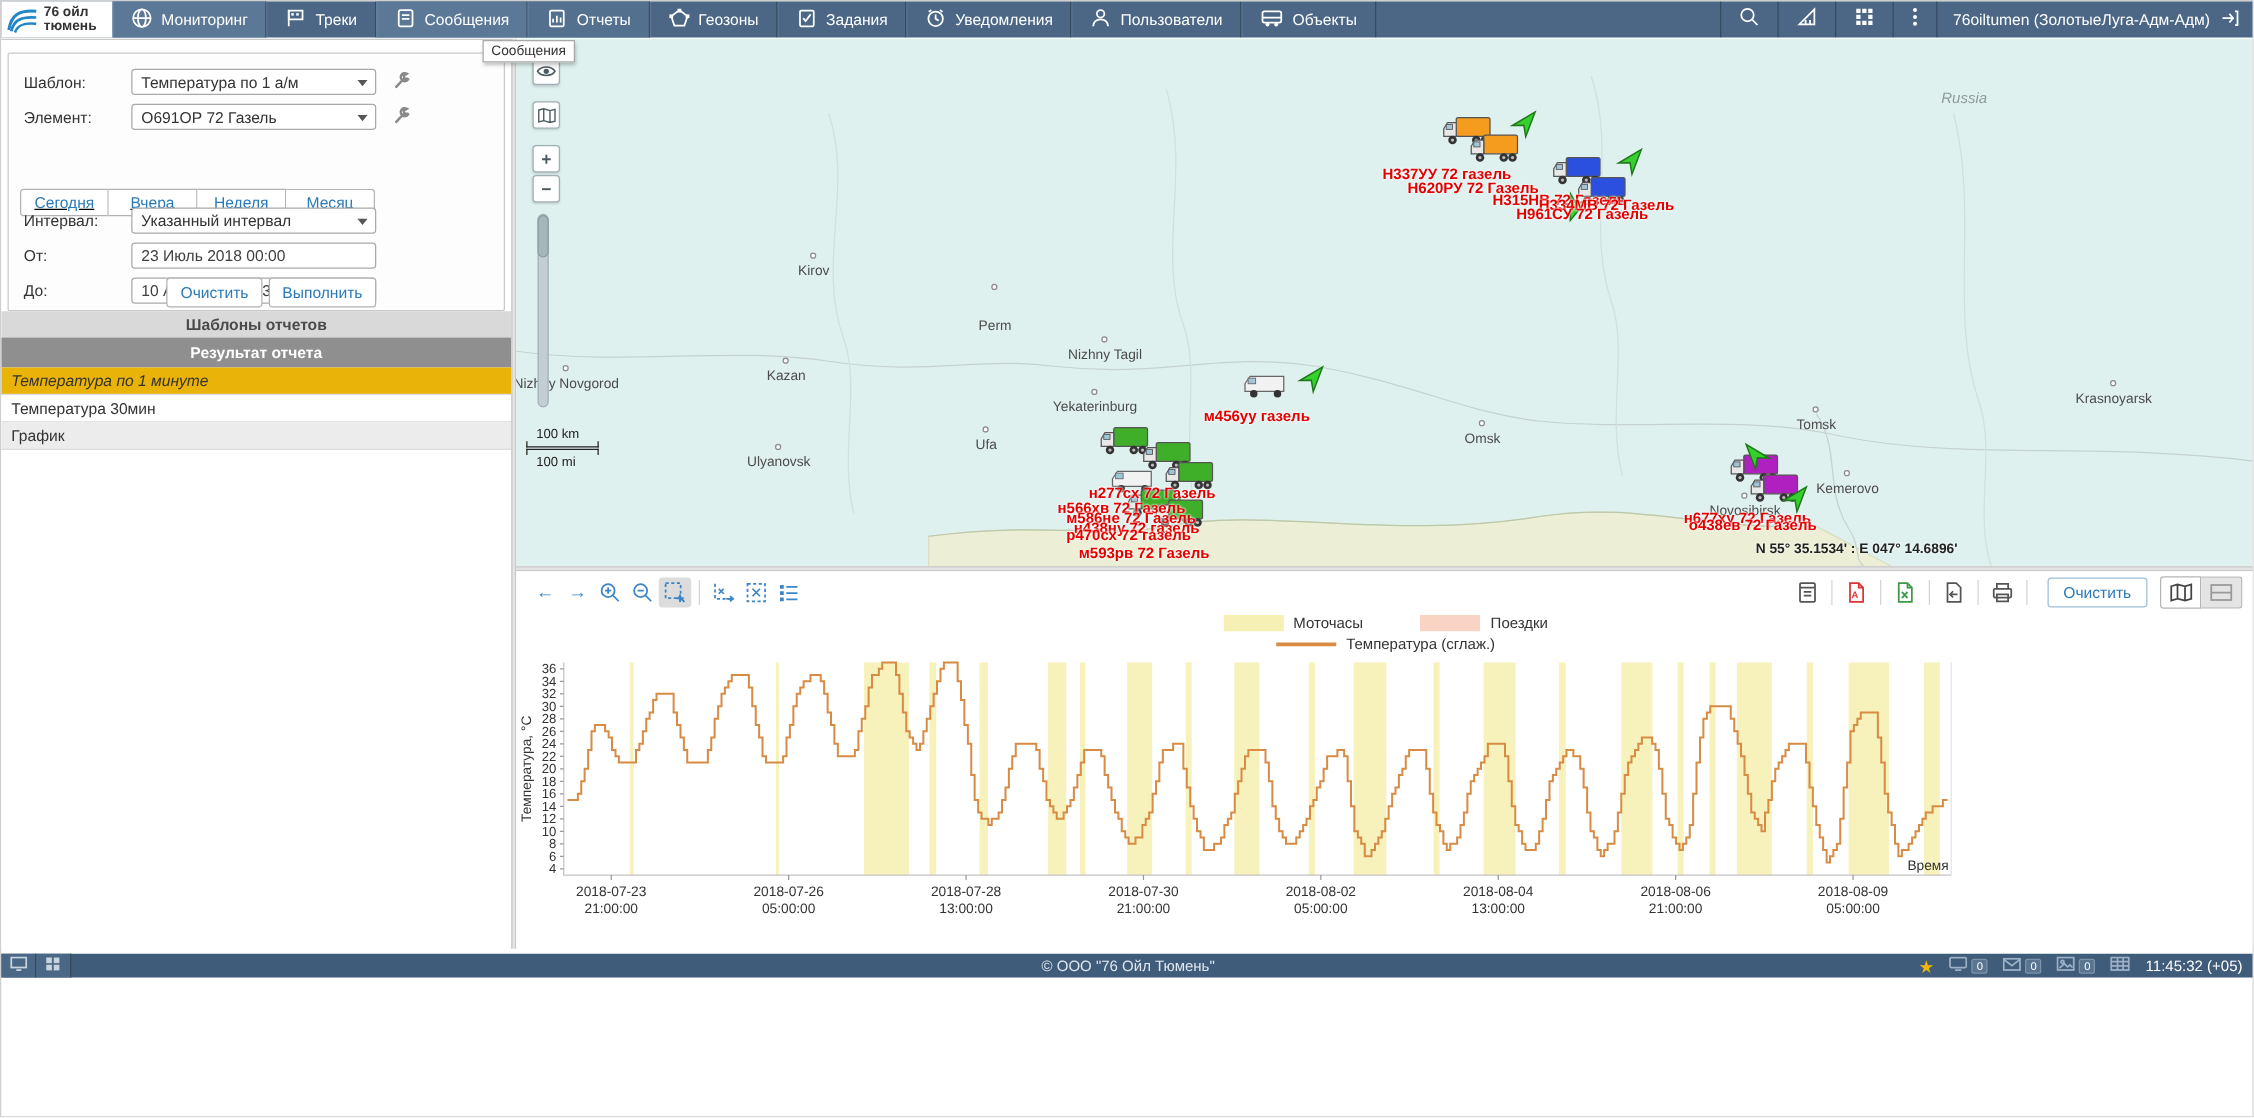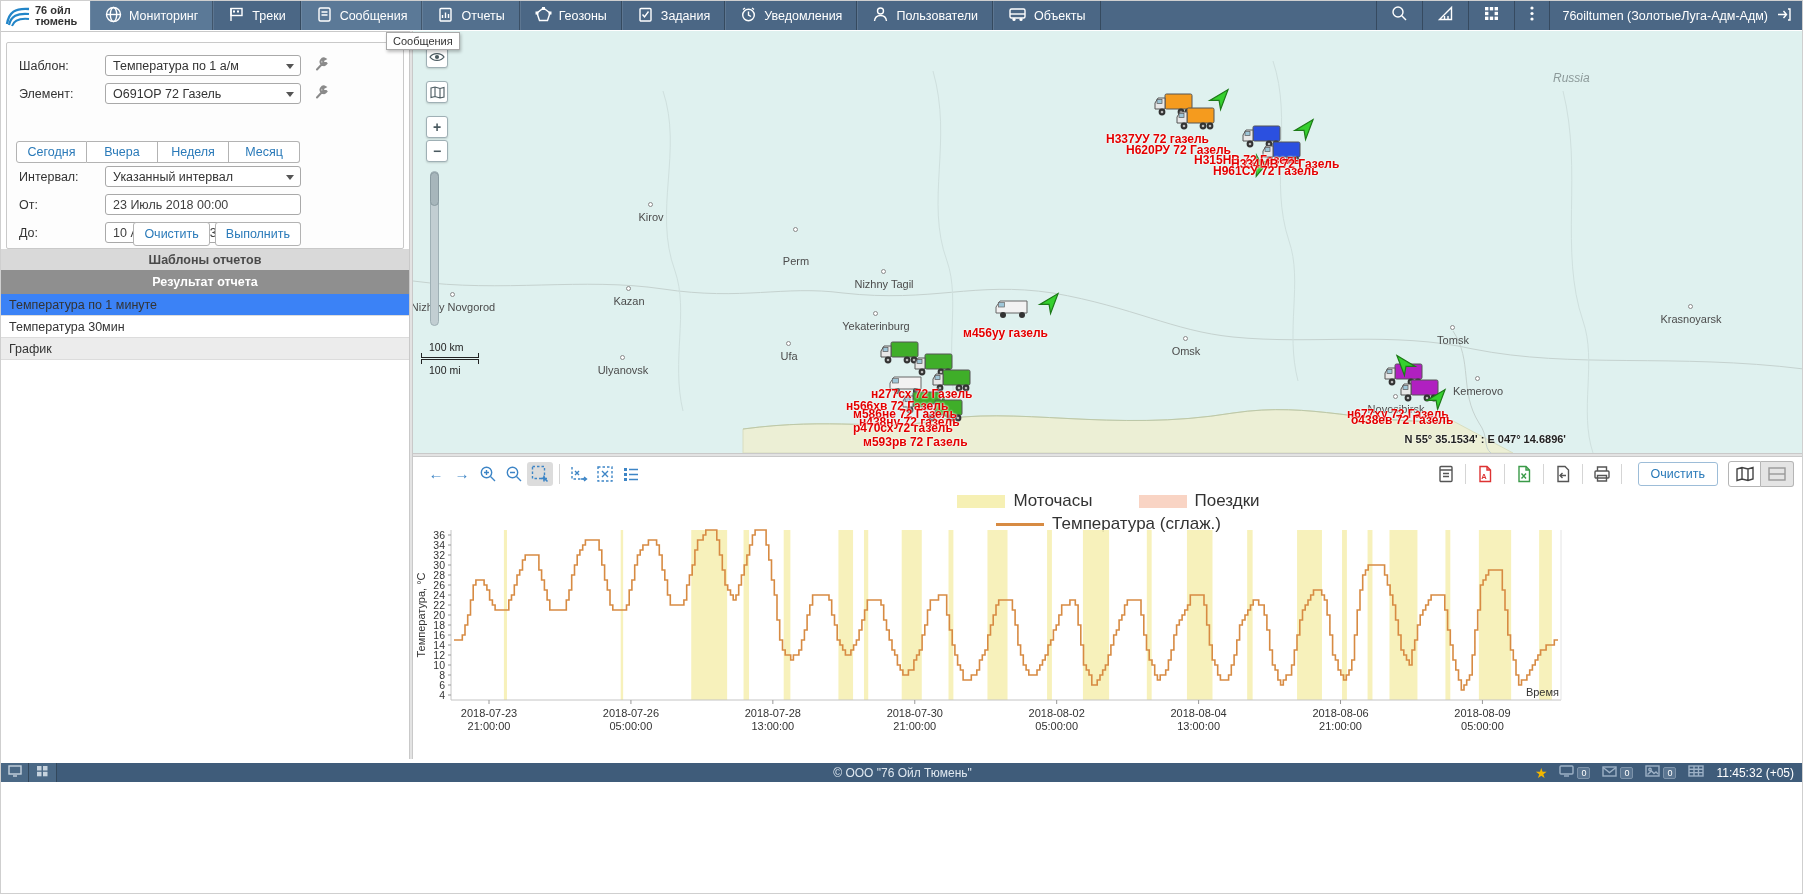--- a/index.html
+++ b/index.html
@@ -22,31 +22,31 @@
   .tooltip{position:absolute;left:385px;top:31px;background:#fff;border:1px solid #a9a9a9;box-shadow:1px 2px 3px rgba(0,0,0,.25);font-size:11px;color:#333;padding:2px 6px;z-index:60;}
 
   
   .sidebar{position:absolute;left:0;top:30px;width:408px;height:728px;background:#fff;border-top:1px solid #c9c9c9;}
   .form-box{position:absolute;left:5px;top:10px;width:398px;height:207px;border:1px solid #c9c9c9;border-radius:2px;background:#fdfdfd;}
   .flabel{position:absolute;left:12px;font-size:12.5px;color:#333;}
   .fselect{position:absolute;left:98px;width:196px;height:21px;border:1px solid #a9a9a9;border-radius:3px;background:#fff;font-size:12.5px;color:#333;display:flex;align-items:center;padding:0 18px 0 7px;cursor:pointer;}
   .fselect .arr{position:absolute;right:6px;top:8px;width:0;height:0;border-left:4px solid transparent;border-right:4px solid transparent;border-top:5px solid #555;}
   .finput{position:absolute;left:98px;width:196px;height:21px;border:1px solid #a9a9a9;border-radius:3px;background:#fff;font-size:12.5px;color:#404040;display:flex;align-items:center;padding:0 7px;}
   .wrench{position:absolute;left:306px;width:16px;height:16px;cursor:pointer;}
-  .qgroup{position:absolute;left:9px;top:98px;display:flex;}
+  .qgroup{position:absolute;left:9px;top:108px;display:flex;text-decoration:underline;}
   .qbtn{border:1px solid #b3b3b3;border-left:none;background:#fff;color:#2a7ab9;font-size:12.5px;padding:3px 0;width:71px;text-align:center;cursor:pointer;}
   .qbtn:first-child{border-left:1px solid #b3b3b3;border-radius:3px 0 0 3px;}
   .qbtn:last-child{border-radius:0 3px 3px 0;}
   .act-btn{border:1px solid #b3b3b3;border-radius:3px;background:#fff;color:#2a7ab9;font-size:12.5px;padding:4px 10px;cursor:pointer;}
   .btnrow{position:absolute;right:108px;top:190px;display:flex;gap:5px;}
   .sec-h1{position:absolute;left:0;top:217px;width:408px;height:21px;background:#d9d9d9;color:#4a4a4a;font-size:12.5px;font-weight:bold;display:flex;align-items:center;justify-content:center;cursor:pointer;}
   .sec-h2{position:absolute;left:0;top:238px;width:408px;height:24px;background:#8f8f8f;color:#fff;font-size:12.5px;font-weight:bold;display:flex;align-items:center;justify-content:center;cursor:pointer;}
   .res-list{position:absolute;left:0;top:262px;width:408px;}
   .res-row{height:22px;border-bottom:1px solid #dcdcdc;font-size:12.5px;color:#333;display:flex;align-items:center;padding:0 8px;cursor:pointer;background:#fff;}
-  .res-row:nth-child(1){background:#3b82f6;}
+  .res-row:nth-child(1){background:#eab308;font-style:italic;}
   .res-row:nth-child(3){background:#ececec;}
 
   .v-split{position:absolute;left:408px;top:30px;width:4px;height:728px;background:#e3e3e3;border-left:1px solid #c9c9c9;border-right:1px solid #c9c9c9;cursor:col-resize;}
 
   
   .map{position:absolute;left:412px;top:30px;width:1391px;height:422px;background:#dff1ef;overflow:hidden;}
   .map svg.geo{position:absolute;left:0;top:0;}
   .city{position:absolute;font-size:11px;color:#4c4c4c;transform:translateX(-50%);white-space:nowrap;}
   .city-dot{position:absolute;width:5px;height:5px;border:1px solid #8a8a8a;border-radius:50%;background:#fff;}
   .region-label{position:absolute;font-size:12px;font-style:italic;color:#8d9a9a;}
@@ -66,21 +66,21 @@
   .chart-pane{position:absolute;left:412px;top:456px;width:1391px;height:302px;background:#fff;}
   .ch-toolbar{position:absolute;left:0;top:0;width:100%;height:33px;display:flex;align-items:center;padding:0 10px;}
   .cticon{width:26px;height:24px;display:flex;align-items:center;justify-content:center;color:#3d85c6;font-size:15px;font-weight:bold;cursor:pointer;border-radius:3px;}
   .cticon.active{background:#dcdcdc;}
   .ct-sep{width:1px;height:20px;background:#d5d5d5;margin:0 6px;}
   .ch-toolbar .right{margin-left:auto;display:flex;align-items:center;}
   .clear-btn{border:1px solid #9dbdd8;border-radius:3px;background:#fff;color:#2a7ab9;font-size:12.5px;padding:4px 12px;margin:0 10px;cursor:pointer;}
   .tgl{width:33px;height:26px;display:flex;align-items:center;justify-content:center;border:1px solid #b5b5b5;cursor:pointer;}
   .tgl.on{background:#fff;border-radius:3px 0 0 3px;}
   .tgl.off{background:#e4e4e4;border-radius:0 3px 3px 0;border-left:none;}
-  .legend{position:absolute;left:0;top:34px;width:100%;display:flex;flex-direction:column;align-items:center;gap:3px;font-size:17px;color:#333;}
+  .legend{position:absolute;left:0;top:34px;width:100%;display:flex;flex-direction:column;align-items:center;gap:3px;font-size:12px;color:#333;}
   .leg-row{display:flex;align-items:center;gap:8px;}
   .sw{width:48px;height:13px;display:inline-block;}
   .sw-line{width:48px;height:3px;display:inline-block;}
 
   
   .statusbar{position:absolute;left:0;top:762px;width:1803px;height:19px;background:#3f5c7a;color:#dfe8f0;display:flex;align-items:center;font-size:12px;}
   .sb-left{display:flex;height:100%;}
   .sb-cell{width:28px;height:100%;display:flex;align-items:center;justify-content:center;border-right:1px solid rgba(0,0,0,.3);background:#4a6885;cursor:pointer;}
   .sb-center{position:absolute;left:0;width:100%;text-align:center;pointer-events:none;}
   .sb-right{margin-left:auto;display:flex;align-items:center;gap:12px;padding-right:10px;}

